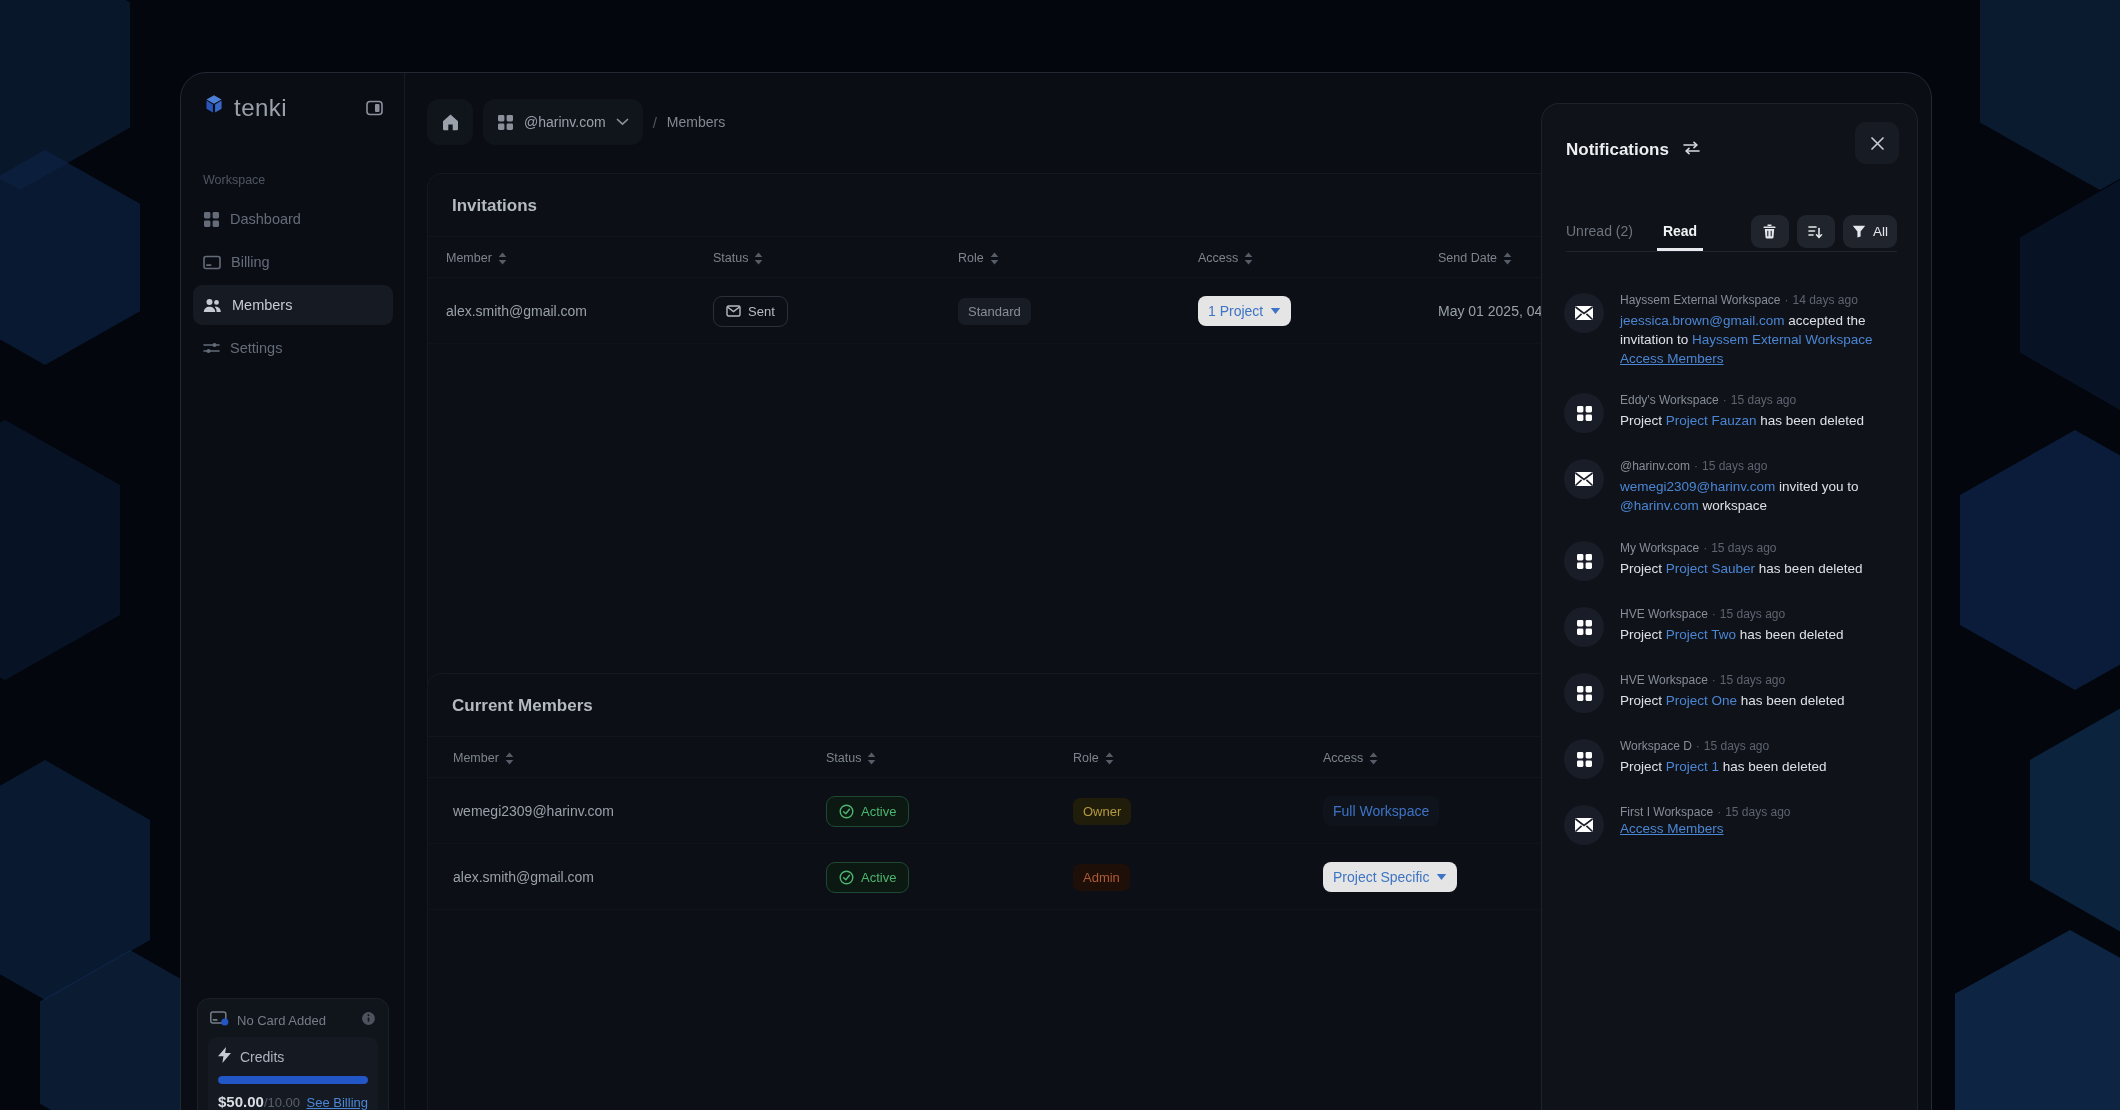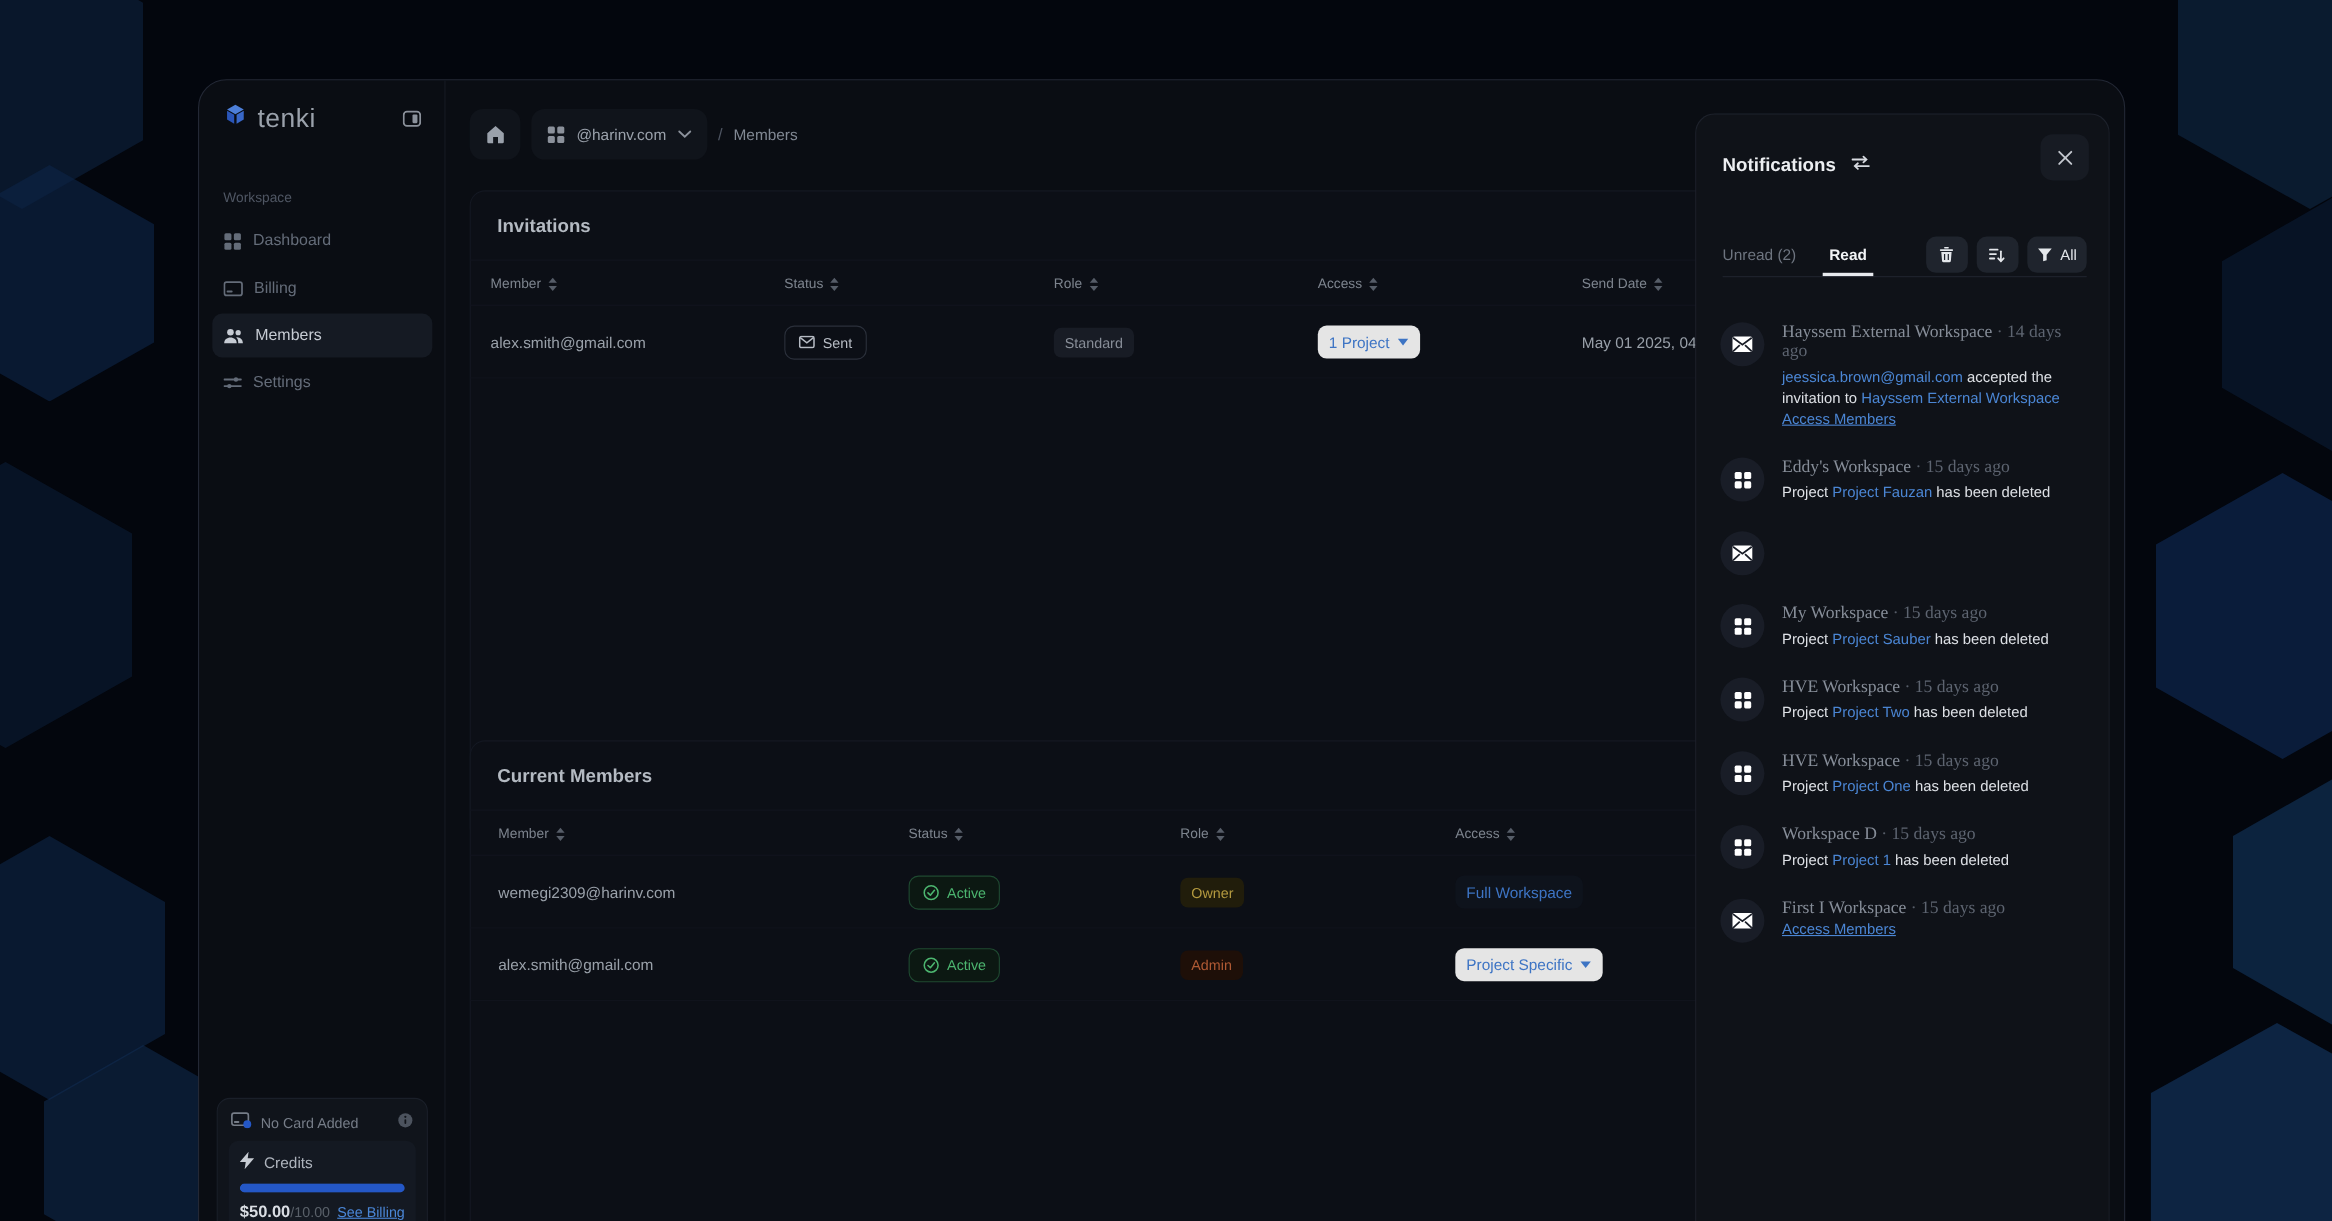--- a/index.html
+++ b/index.html
@@ -84,21 +84,21 @@
   .tab.active { color:#f2f4f6; font-weight:700; position:relative; }
   .tab.active::after { content:""; position:absolute; left:-6px; right:-6px; bottom:-10px; height:2.5px; background:#e8eaee; }
   .tab-actions { margin-left:auto; display:flex; gap:8px; align-items:center; }
   .mini-btn { height:33px; min-width:38px; padding:0 9px; border-radius:9px; background:#1f242d;
     display:flex; align-items:center; justify-content:center; gap:7px; cursor:pointer; color:#e4e7eb; font-size:13.5px; }
   .notif-list { position:absolute; left:0; right:0; top:164px; bottom:0; overflow:hidden; padding:12px 22px 0 22px; }
   .n-item { display:flex; gap:16px; padding:13px 0; cursor:pointer; }
   .n-avatar { flex:0 0 40px; width:40px; height:40px; border-radius:50%; background:#191d27;
     display:flex; align-items:center; justify-content:center; }
   .n-body { flex:1; min-width:0; }
-  .n-meta { font-size:16px; color:#868d98;font-family:Liberation Serif, serif; }
+  .n-meta { font-size:12px; color:#868d98; }
   .n-meta .dot { color:#565d68; margin:0 4px; }
   .n-meta .time { color:#5d6470; }
   .n-text { margin-top:4px; font-size:13.5px; line-height:19px; color:#dde0e5; }
   .n-text .lnk { color:#4b86d4; }
   .n-action { display:inline-block; margin-top:2px; font-size:13.5px; color:#4b86d4; text-decoration:underline; cursor:pointer; }
 </style>
 </head>
 <body>
 
 <div>
@@ -495,20 +495,24 @@
         <span class="n-avatar">
           <svg width="20" height="16" viewBox="0 0 20 16">
             <rect x="1" y="1" width="18" height="14" rx="1.6" fill="#ffffff"></rect>
             <g stroke="#191d27" stroke-width="1.6" fill="none">
               <polyline points="1.5,2 10,8.4 18.5,2"></polyline>
               <line x1="1.5" y1="14.5" x2="7.6" y2="8.8"></line>
               <line x1="18.5" y1="14.5" x2="12.4" y2="8.8"></line>
             </g>
           </svg>
         </span>
+        <span class="n-body">
+          <div class="n-meta"><span>@harinv.com</span><span class="dot">·</span><span class="time">15 days ago</span></div>
+          <div class="n-text"><span class="lnk">wemegi2309@harinv.com</span><span class=""> invited you to </span><span class="lnk">@harinv.com</span><span class=""> workspace</span></div>
+        </span>
       </div>
       <div class="n-item">
         <span class="n-avatar">
           <svg width="17" height="17" viewBox="0 0 17 17">
             <g fill="#ffffff">
               <rect x="1" y="1" width="6.4" height="6.4" rx="1.4"></rect>
               <rect x="9.6" y="1" width="6.4" height="6.4" rx="1.4"></rect>
               <rect x="1" y="9.6" width="6.4" height="6.4" rx="1.4"></rect>
               <rect x="9.6" y="9.6" width="6.4" height="6.4" rx="1.4"></rect>
             </g>

